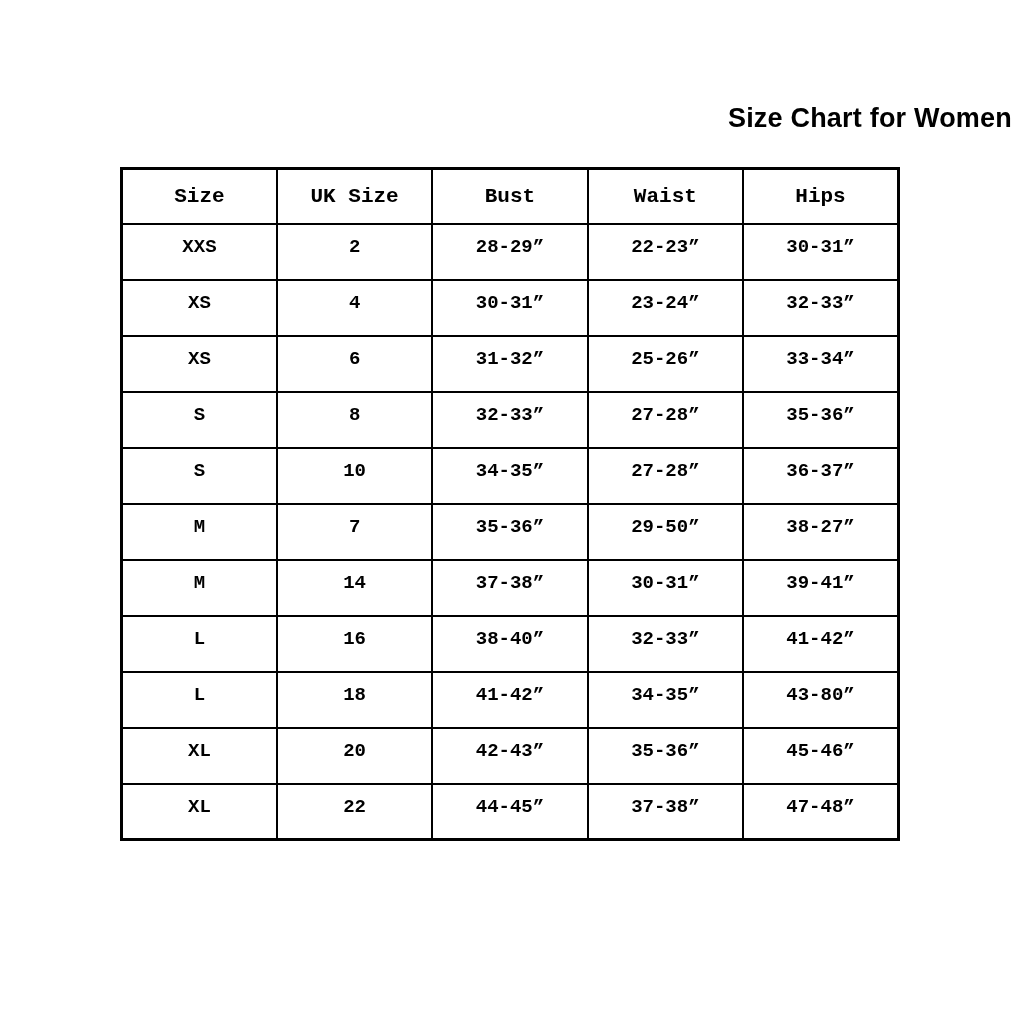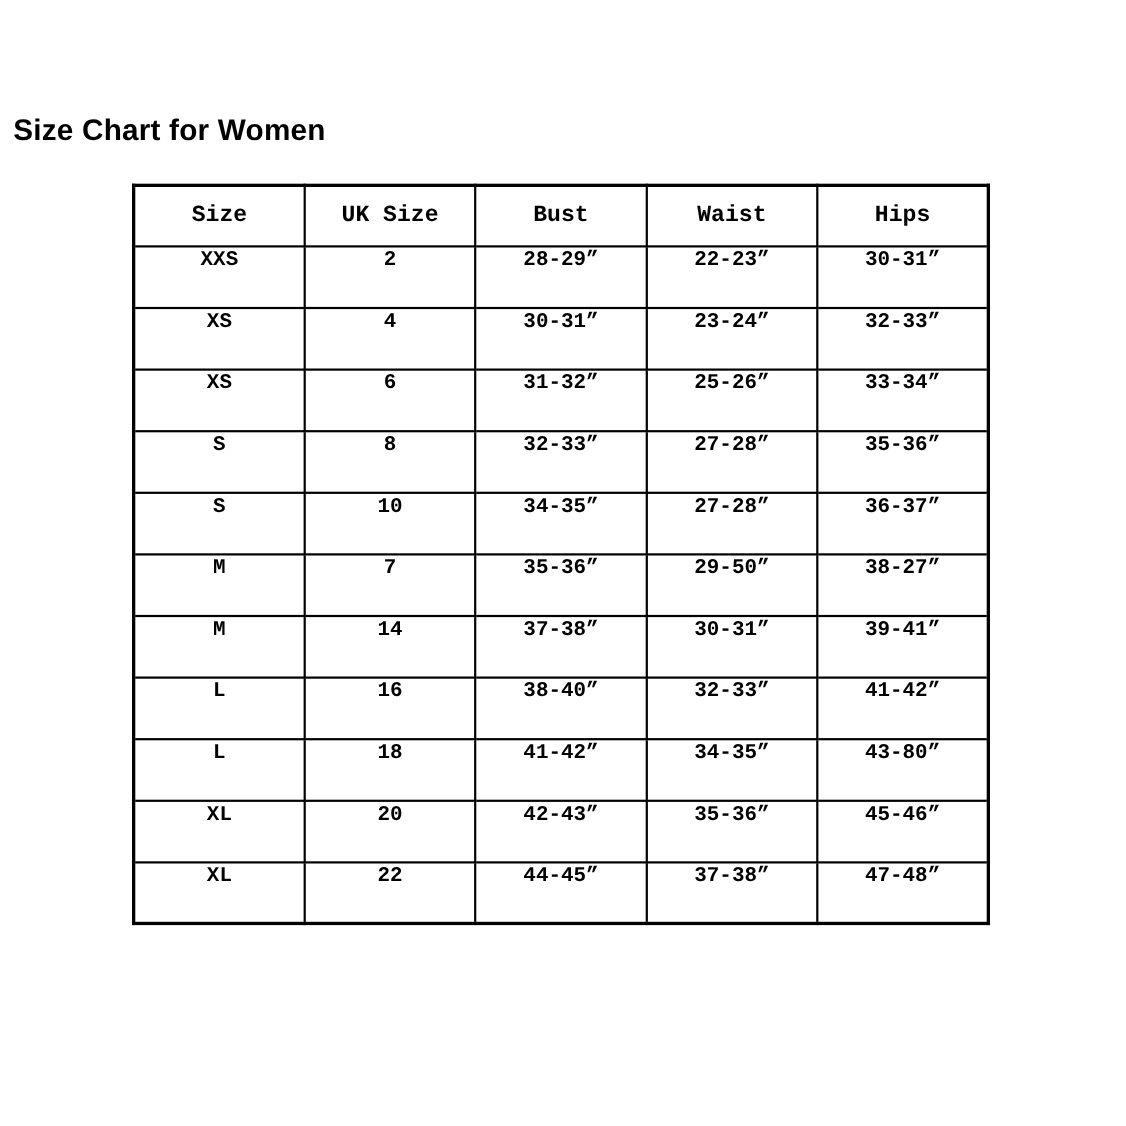--- a/index.html
+++ b/index.html
@@ -8,23 +8,23 @@
     height: 1024px;
     background: #ffffff;
     font-family: "Liberation Sans", sans-serif;
     color: #000000;
     position: relative;
     overflow: hidden;
   }
   .chart-title {
     position: absolute;
     top: 103px;
-    left: 12px;
+    left: 0;
     width: 1012px;
-    text-align: left;
+    text-align: right;
     font-size: 27px;
     font-weight: bold;
     letter-spacing: 0.2px;
   }
   table.size-table {
     position: absolute;
     left: 120px;
     top: 167px;
     width: 780px;
     border-collapse: collapse;
@@ -41,20 +41,21 @@
   }
   table.size-table th {
     height: 55px;
     font-size: 21px;
     vertical-align: middle;
   }
   table.size-table td {
     height: 56px;
     font-size: 19px;
     vertical-align: top;
+    padding-top: 11px;
   }
 </style>
 </head>
 <body>
 
 <div class="chart-title">Size Chart for Women</div>
 
 <table class="size-table">
   <thead>
     <tr>

